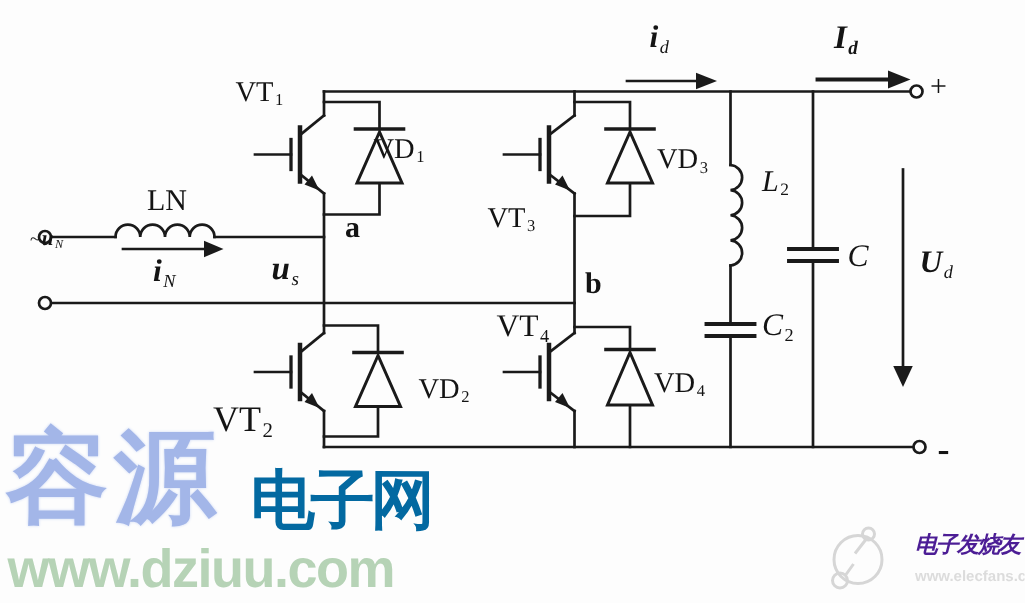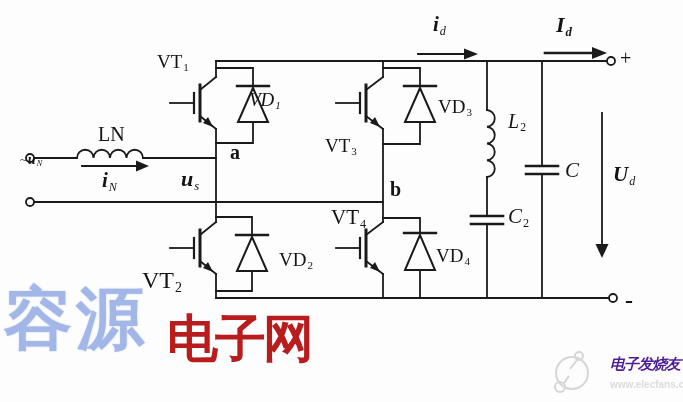--- a/index.html
+++ b/index.html
@@ -9,34 +9,35 @@
   #wm-layer{z-index:1;}
   #ckt-layer{z-index:2;}
   #lbl-layer{z-index:3;pointer-events:none;}
   .lbl{position:absolute;color:#141414;line-height:1;white-space:nowrap;font-family:"Liberation Serif","DejaVu Serif",serif;}
   .it{font-style:italic;}
   .b{font-weight:bold;}
   .sub{font-size:0.58em;position:relative;top:0.30em;margin-left:1px;}
   .pre{font-style:normal;font-size:0.9em;margin-right:1px;}
   .wm{position:absolute;line-height:1;white-space:nowrap;font-family:"Liberation Sans","DejaVu Sans",sans-serif;font-weight:bold;}
   .wm-ry{left:4px;top:284px;font-size:68px;color:#a3b6e8;letter-spacing:4px;text-shadow:0 0 2px #c9d6f5;}
-  .wm-dzw{left:167px;top:313px;font-size:51px;color:#b91c1c;letter-spacing:-3px;}
+  .wm-dzw{left:167px;top:313px;font-size:43px;color:#0369a1;letter-spacing:-3px;}
   .wm-url{left:5px;top:361px;font-size:36px;color:#b6d3b6;letter-spacing:-1px;}
   .wm-ef-name{left:610px;top:356px;font-size:15px;color:#4c1d95;letter-spacing:-1px;font-style:italic;}
   .wm-ef-url{left:610px;top:380px;font-size:10px;color:#dcdcdc;letter-spacing:0;}
   .title{left:220px;top:344px;width:280px;text-align:center;font-size:27px;font-weight:bold;letter-spacing:1px;color:#0d0d0d;}
 </style>
 </head>
 <body>
 
 <div id="stage">
 
   <div id="wm-layer">
     <div class="wm wm-ry">容源</div>
     <div class="wm wm-dzw">电子网</div>
+    <div class="wm wm-url">www.dziuu.com</div>
     <svg width="50" height="58" style="position:absolute;left:547px;top:342px">
       <g fill="none" stroke="#d6d6d6" stroke-width="2">
         <circle cx="25" cy="31" r="16"></circle>
         <circle cx="13" cy="45" r="5"></circle>
         <circle cx="32" cy="14" r="4"></circle>
         <path d="M30 18 L23 27 M17 41 L22 34"></path>
       </g>
     </svg>
     <div class="wm wm-ef-name">电子发烧友</div>
     <div class="wm wm-ef-url">www.elecfans.com</div>
@@ -172,21 +173,21 @@
     <div class="lbl" style="left:20px;top:153px;font-size:14px;"><span class="pre">~</span><span class="it b">u</span><span class="sub it">N</span></div>
 
     <div class="lbl" style="left:102px;top:170px;font-size:21px;"><span class="it b">i</span><span class="sub it">N</span></div>
 
     <div class="lbl" style="left:181px;top:168px;font-size:22px;font-family:Liberation Serif, serif;"><span class="it b">u</span><span class="sub it">s</span></div>
 
     <div class="lbl b" style="left:230px;top:142px;font-size:20px;">a</div>
     <div class="lbl b" style="left:390px;top:179px;font-size:20px;">b</div>
 
     <div class="lbl" style="left:157px;top:52px;font-size:19px;"><span>VT</span><span class="sub">1</span></div>
-    <div class="lbl" style="left:249px;top:90px;font-size:19px;font-style:italic;"><span>VD</span><span class="sub">1</span></div>
+    <div class="lbl" style="left:249px;top:90px;font-size:19px;"><span>VD</span><span class="sub">1</span></div>
     <div class="lbl" style="left:142px;top:268px;font-size:24px;"><span>VT</span><span class="sub">2</span></div>
     <div class="lbl" style="left:279px;top:250px;font-size:19px;"><span>VD</span><span class="sub">2</span></div>
     <div class="lbl" style="left:325px;top:136px;font-size:19px;"><span>VT</span><span class="sub">3</span></div>
     <div class="lbl" style="left:438px;top:97px;font-size:19px;"><span>VD</span><span class="sub">3</span></div>
     <div class="lbl" style="left:331px;top:207px;font-size:21px;"><span>VT</span><span class="sub">4</span></div>
     <div class="lbl" style="left:436px;top:246px;font-size:19px;"><span>VD</span><span class="sub">4</span></div>
 
     <div class="lbl" style="left:433px;top:14px;font-size:21px;"><span class="it b">i</span><span class="sub it">d</span></div>
     <div class="lbl" style="left:556px;top:14px;font-size:22px;"><span class="it b">I</span><span class="sub it b">d</span></div>
 

